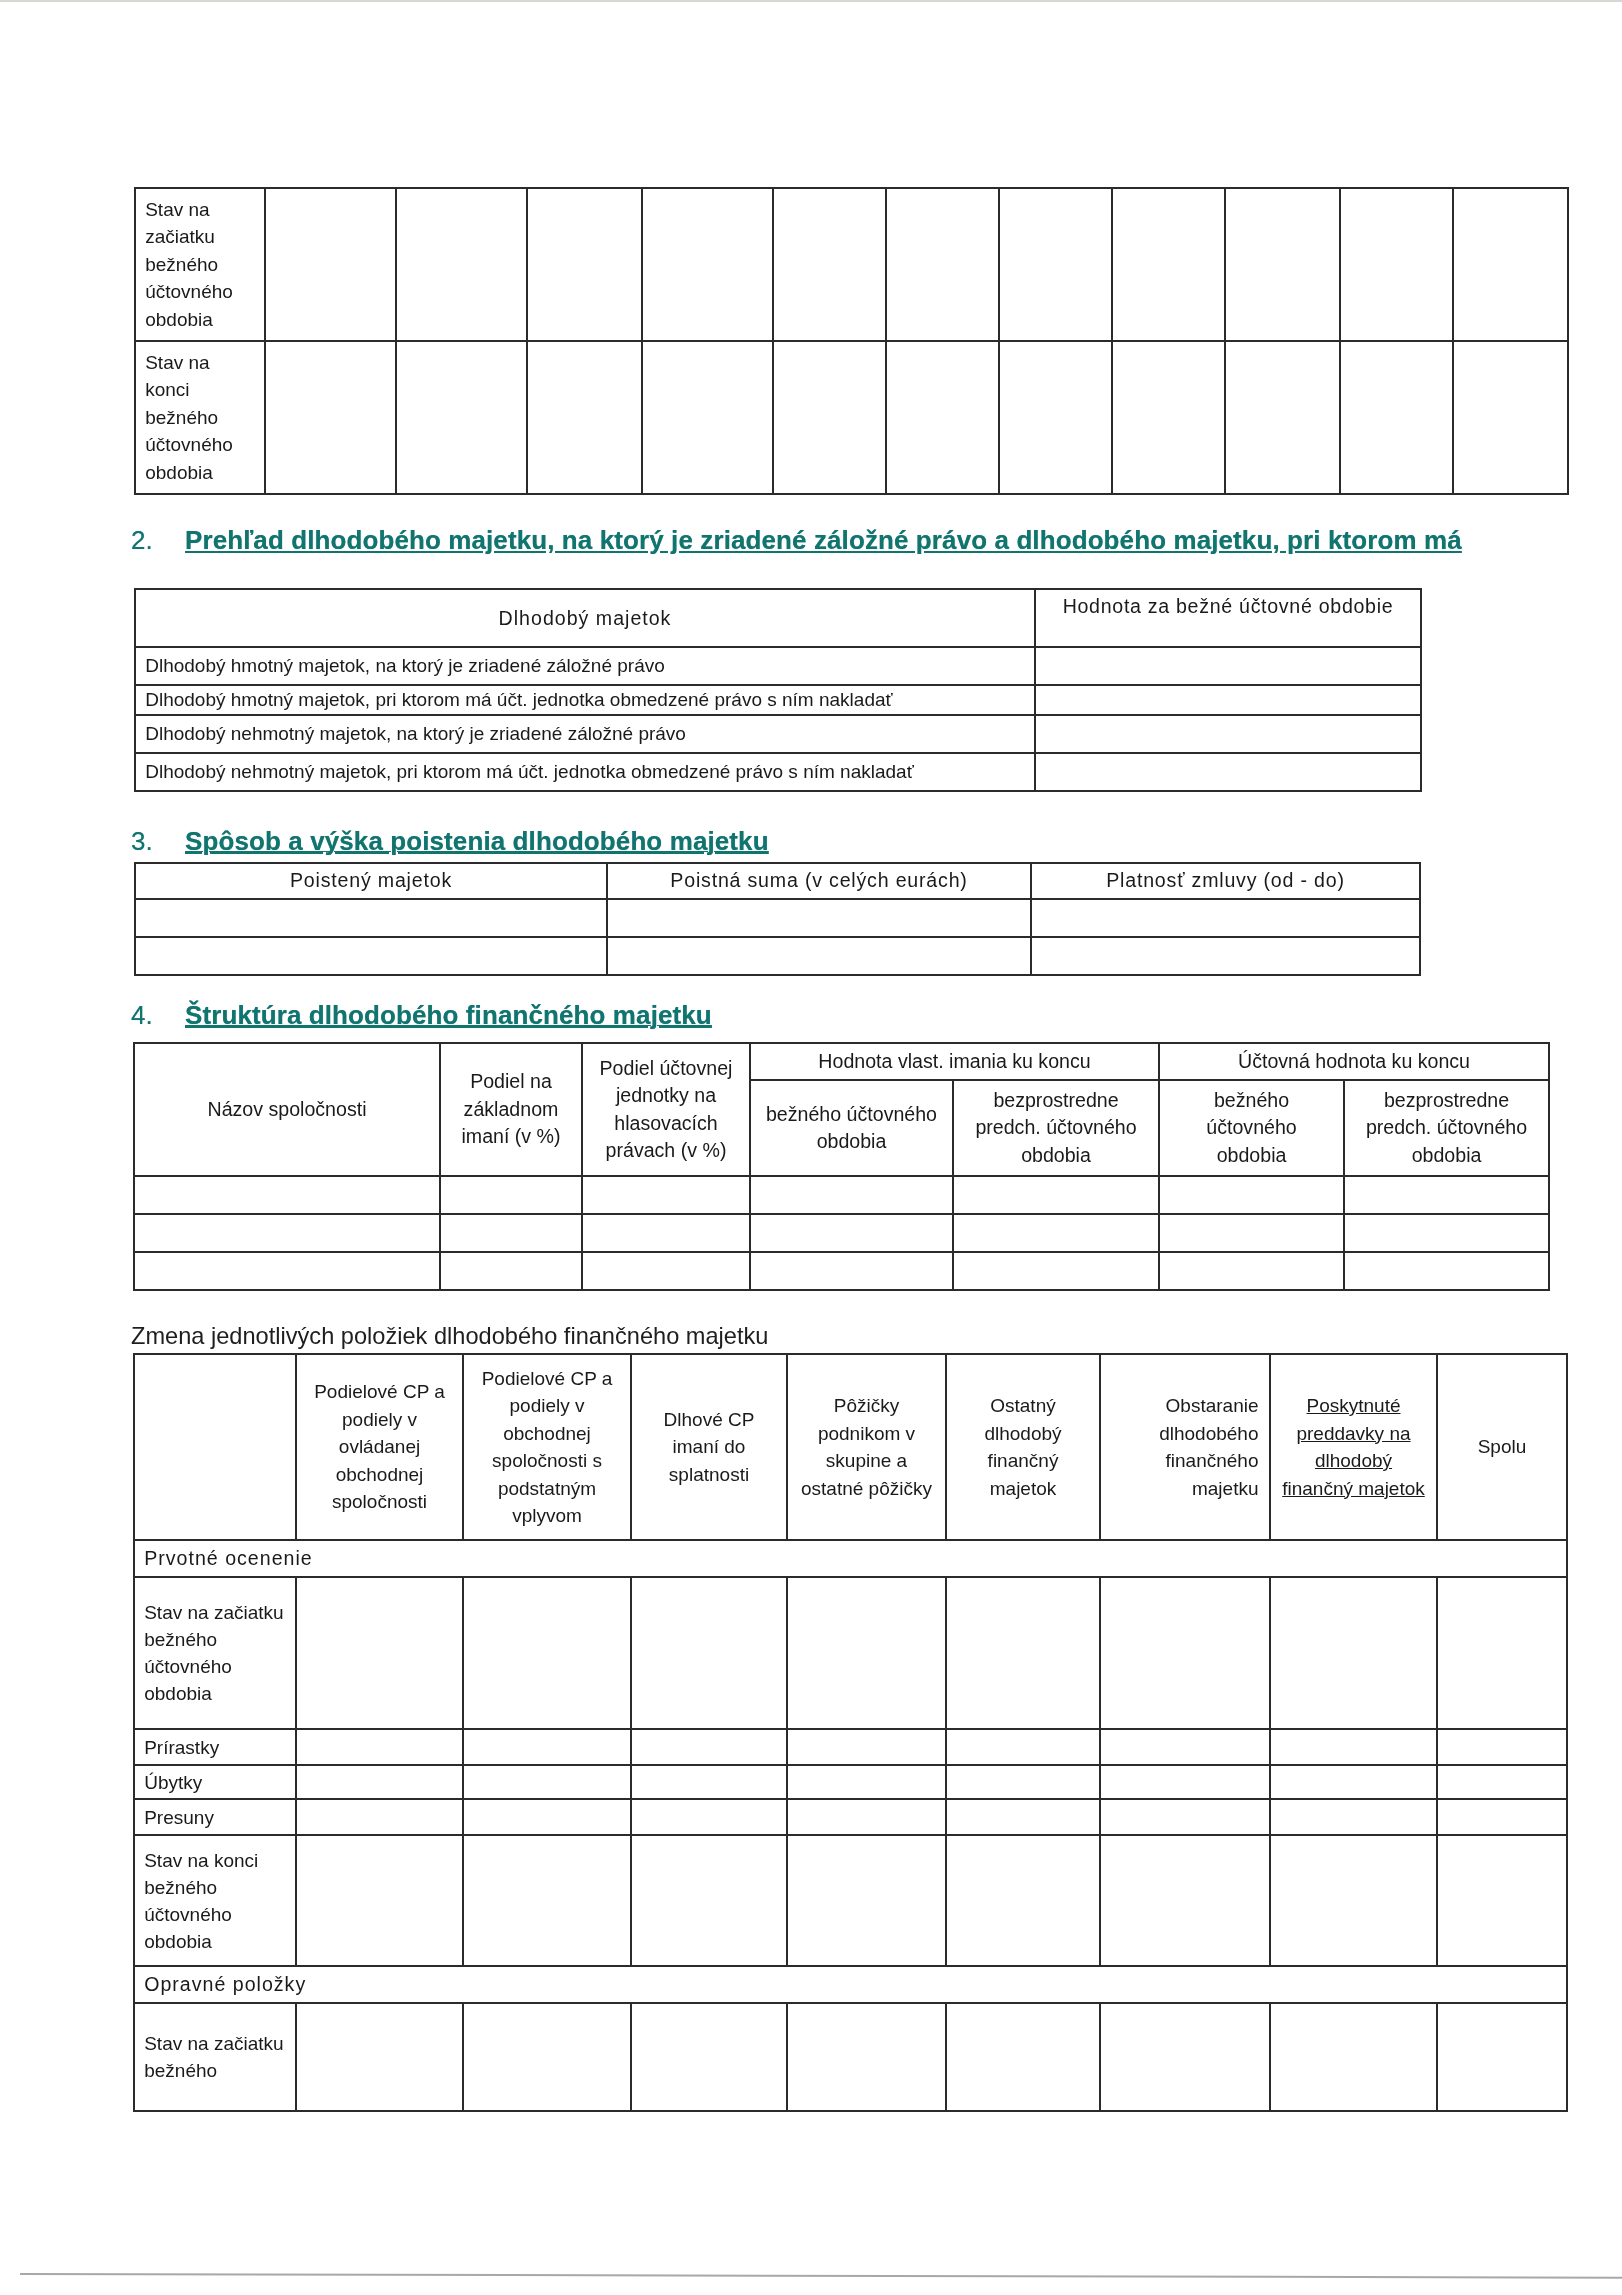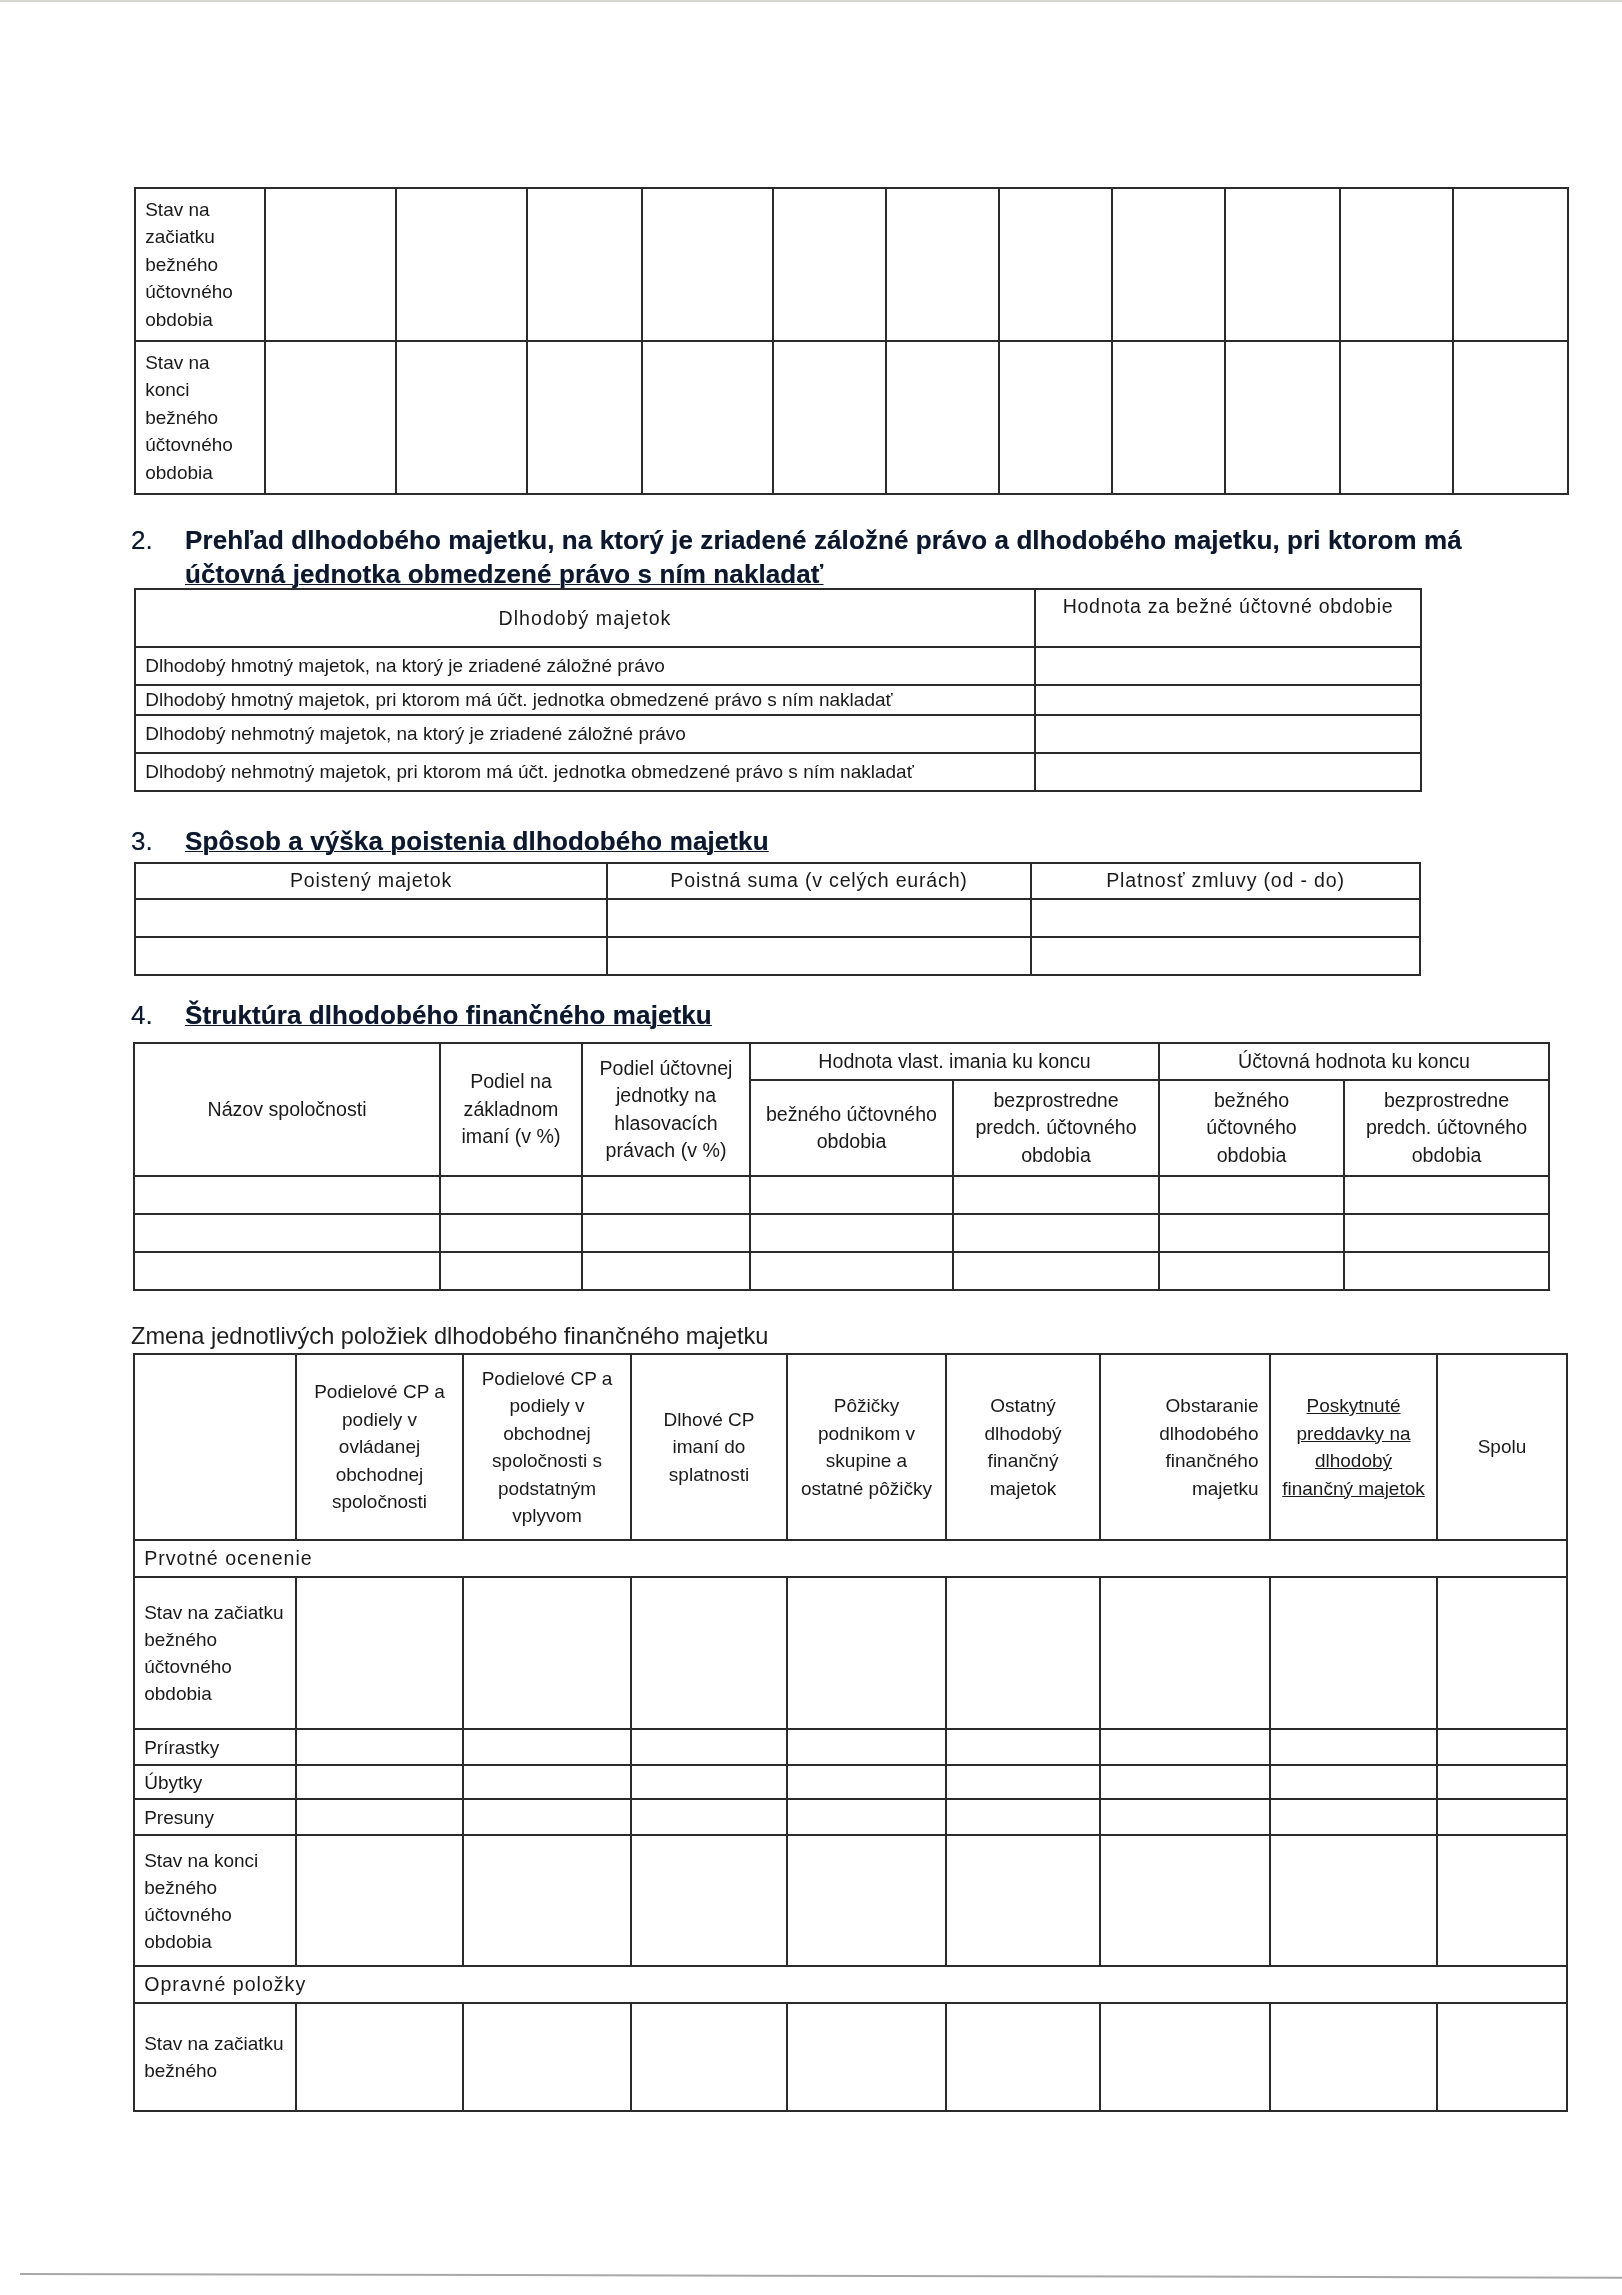--- a/index.html
+++ b/index.html
@@ -4,21 +4,21 @@
 <style>
   html, body { margin:0; padding:0; background:#ffffff; }
   body { width:1623px; height:2295px; position:relative; overflow:hidden;
          font-family:"Liberation Sans", sans-serif; color:#1a1a1a; }
   .scan-top { position:absolute; left:0; top:0; width:1623px; height:2px; background:#d8d8d2; }
   .scan-bottom { position:absolute; left:19.6px; top:2273px; width:1603px; height:2px; background:#a8a8a8; transform:rotate(0.13deg); transform-origin:left; }
   table.grid { border-collapse:collapse; table-layout:fixed; position:absolute; }
   table.grid td, table.grid th { border:2px solid #2b2b2b; padding:0; vertical-align:middle; font-weight:normal; }
   .t1 td { height:151px; }
   .lbl { font-size:19px; line-height:27.5px; padding-left:9.2px !important; text-align:left; }
-  .h2 { position:absolute; font-size:26px; font-weight:bold; color:#0f172a; letter-spacing:0.1px; text-shadow:0 0 0.7px #6b8aa8; }
+  .h2 { position:absolute; font-size:26px; font-weight:bold; color:#0f766e; letter-spacing:0.1px; text-shadow:0 0 0.7px #6b8aa8;text-decoration:underline; }
   .h2 .num { display:inline-block; width:54px; font-weight:normal; }
   .h2 .u { text-decoration:underline; text-decoration-thickness:1.3px; }
   .sub-title { position:absolute; font-size:23.6px; color:#1e1e1e; }
   .hdr { font-size:19.6px; line-height:27.5px; text-align:center; }
   .hdr-b { font-size:19.6px; line-height:26px; text-align:center; font-weight:bold; letter-spacing:0.7px; }
   .cell-txt { font-size:19px; line-height:26px; padding-left:9.2px !important; text-align:left; }
   .t5 .hdr { font-size:19px; line-height:27.5px; }
   .grp { font-size:19.6px; font-weight:bold; letter-spacing:1px; padding-left:9.2px !important; text-align:left; }
   .empty { }
 </style>
@@ -81,21 +81,21 @@
         <td class="empty"></td>
         <td class="empty"></td>
         <td class="empty"></td>
         <td class="empty"></td>
       </tr>
     </tbody>
 </table>
 
 <div class="h2" style="left:131px; top:523px; width:1407px; line-height:34px;">
   <span class="num">2.</span><span class="u" style="text-decoration:none;">Prehľad dlhodobého majetku, na ktorý je zriadené záložné právo a dlhodobého majetku, pri ktorom má</span><br>
-  <span class="num"></span><span class="u">účtovná jednotka obmedzené právo s ním nakladať</span>
+  <span class="num"></span>
 </div>
 <table class="grid" id="t2" style="left:134px; top:588px; width:1286px;">
   <colgroup>
       <col style="width:900px">
       <col style="width:386px">
     </colgroup>
   <thead>
     <tr style="height:58px;">
       <th class="hdr-b" style="letter-spacing:1px;">Dlhodobý majetok</th>
       <th class="hdr-b" style="vertical-align:top; padding-top:2.6px;">Hodnota za bežné účtovné obdobie</th>

